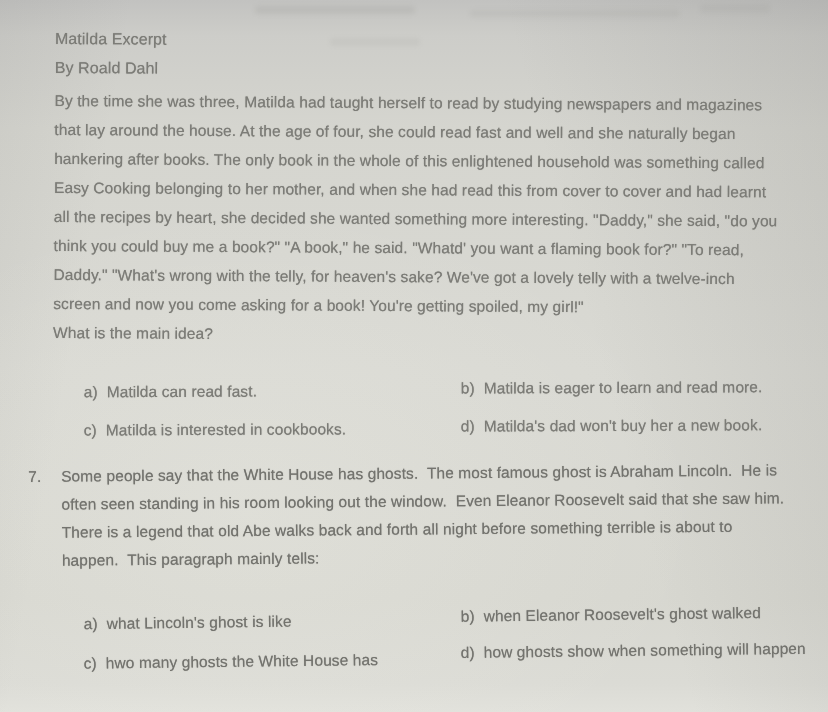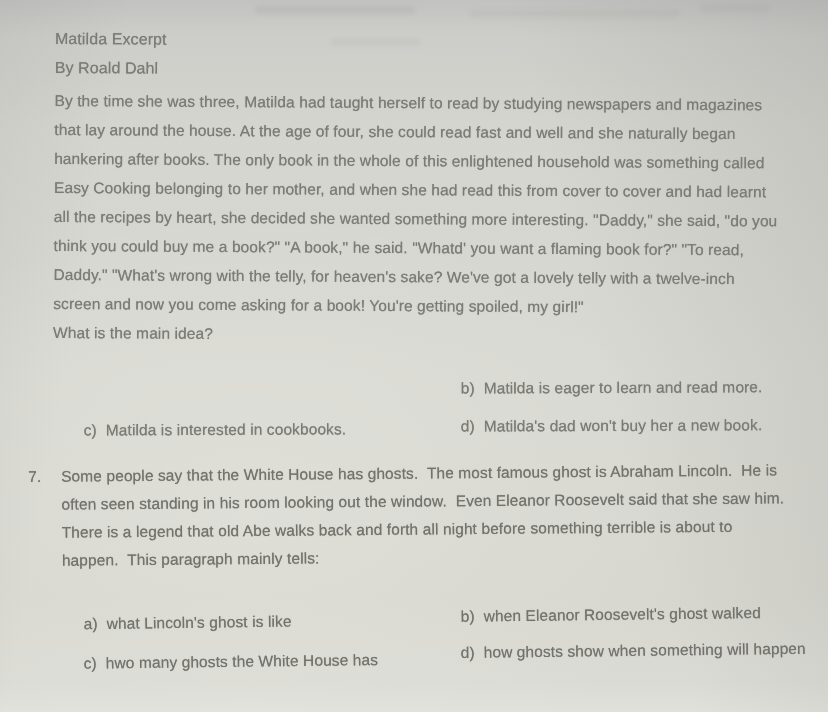--- a/index.html
+++ b/index.html
@@ -68,20 +68,23 @@
     <div class="line">that lay around the house. At the age of four, she could read fast and well and she naturally began</div>
     <div class="line">hankering after books. The only book in the whole of this enlightened household was something called</div>
     <div class="line">Easy Cooking belonging to her mother, and when she had read this from cover to cover and had learnt</div>
     <div class="line">all the recipes by heart, she decided she wanted something more interesting. "Daddy," she said, "do you</div>
     <div class="line">think you could buy me a book?" "A book," he said. "Whatd' you want a flaming book for?" "To read,</div>
     <div class="line">Daddy." "What's wrong with the telly, for heaven's sake? We've got a lovely telly with a twelve-inch</div>
     <div class="line">screen and now you come asking for a book! You're getting spoiled, my girl!"</div>
     <div class="line prompt-line">What is the main idea?</div>
   </div>
 
+  <div class="option txt" style="left:66px;  top:362px;">
+    <span class="opt-label">a)</span><span>Matilda can read fast.</span>
+  </div>
   <div class="option txt" style="left:443px; top:358px;">
     <span class="opt-label">b)</span><span>Matilda is eager to learn and read more.</span>
   </div>
   <div class="option txt" style="left:66px;  top:400px;">
     <span class="opt-label">c)</span><span>Matilda is interested in cookbooks.</span>
   </div>
   <div class="option txt" style="left:443px; top:396px;">
     <span class="opt-label">d)</span><span>Matilda's dad won't buy her a new book.</span>
   </div>
 

